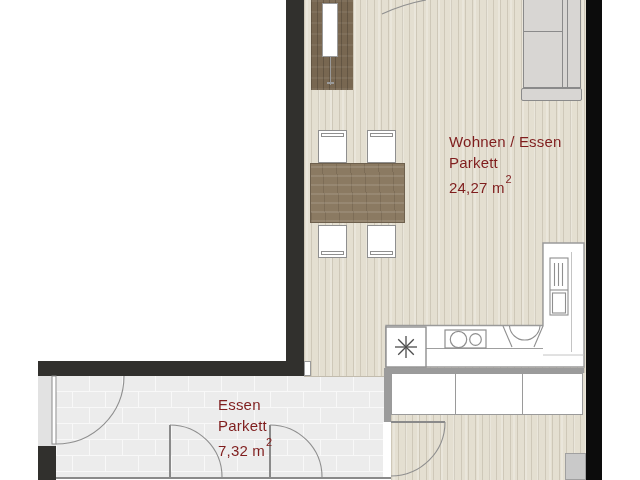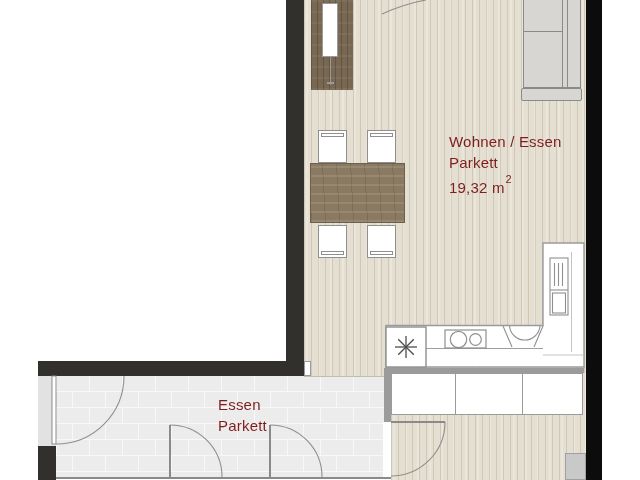--- a/index.html
+++ b/index.html
@@ -149,21 +149,22 @@
     <line x1="270" y1="425" x2="270" y2="477" stroke="#8a8a8a" stroke-width="2"></line>
     <path d="M270,425 A52,52 0 0 1 322,477" fill="none" stroke="#8f8f8f" stroke-width="1.1"></path>
 
     <line x1="391" y1="422" x2="445" y2="422" stroke="#8a8a8a" stroke-width="2"></line>
     <path d="M445,422 A54,54 0 0 1 391,476" fill="none" stroke="#8f8f8f" stroke-width="1.1"></path>
   </svg>
 
   <div class="abs label" style="left:449px;top:131px;">
     <div>Wohnen / Essen</div>
     <div>Parkett</div>
-    <div><span>19,32 m</span><sup>2</sup></div>
+    <div><span>24,27 m</span><sup>2</sup></div>
   </div>
 
   <div class="abs label" style="left:218px;top:394px;">
     <div>Essen</div>
     <div>Parkett</div>
+    <div><span>7,32 m</span><sup>2</sup></div>
   </div>
 
 </div>
 
 </body></html>

